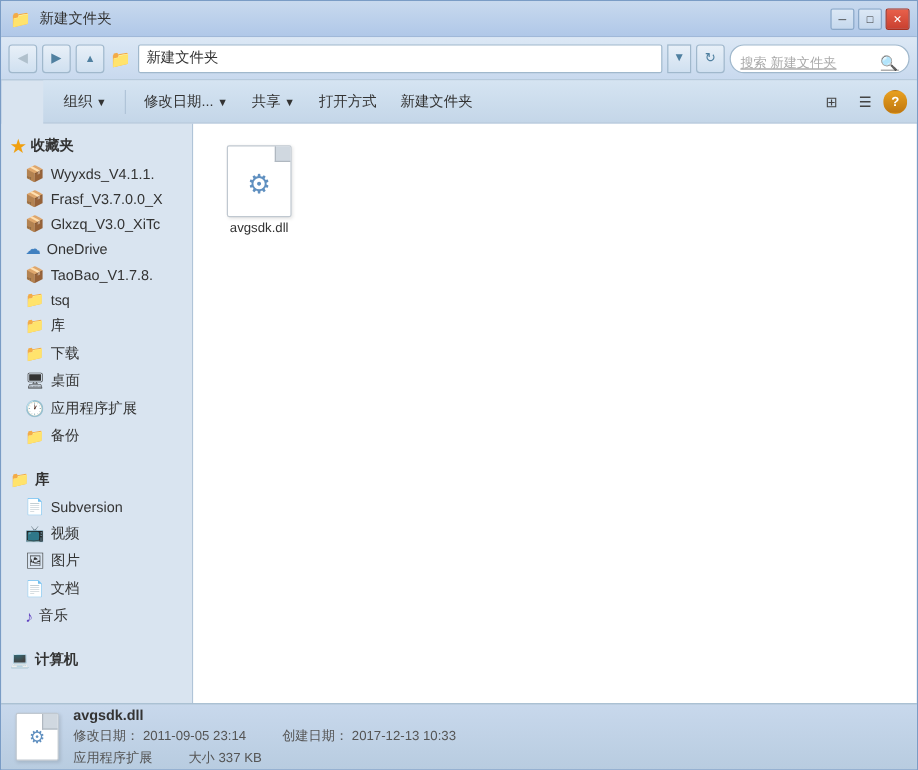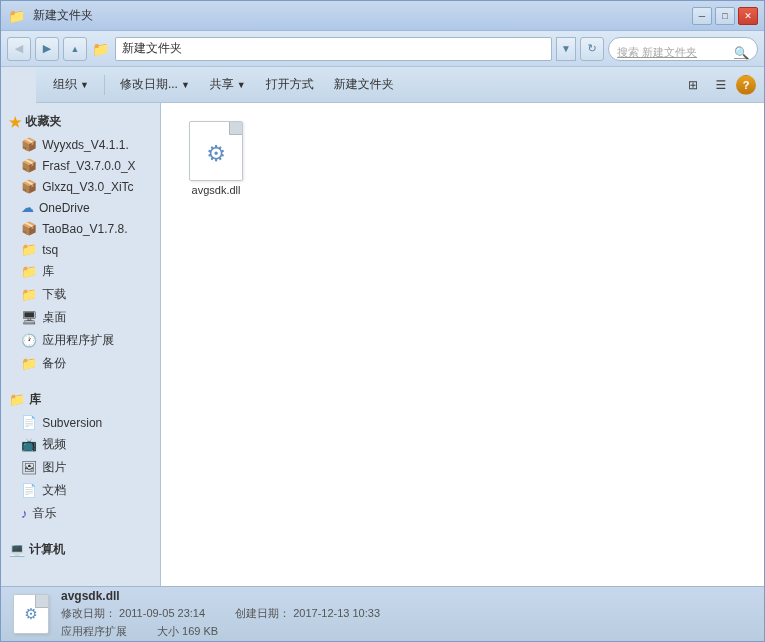--- a/index.html
+++ b/index.html
@@ -545,19 +545,19 @@
         </span>
         <span>
           <span>创建日期：</span>
           <span>2017-12-13 10:33</span>
         </span>
       </div>
       <div class="status-details">
         <span class="status-type">应用程序扩展</span>
         <span>
           <span>大小</span>
-          <span>169 KB</span>
+          <span>337 KB</span>
         </span>
       </div>
     </div>
   </div>
 
 </div>
 
 </body></html>

